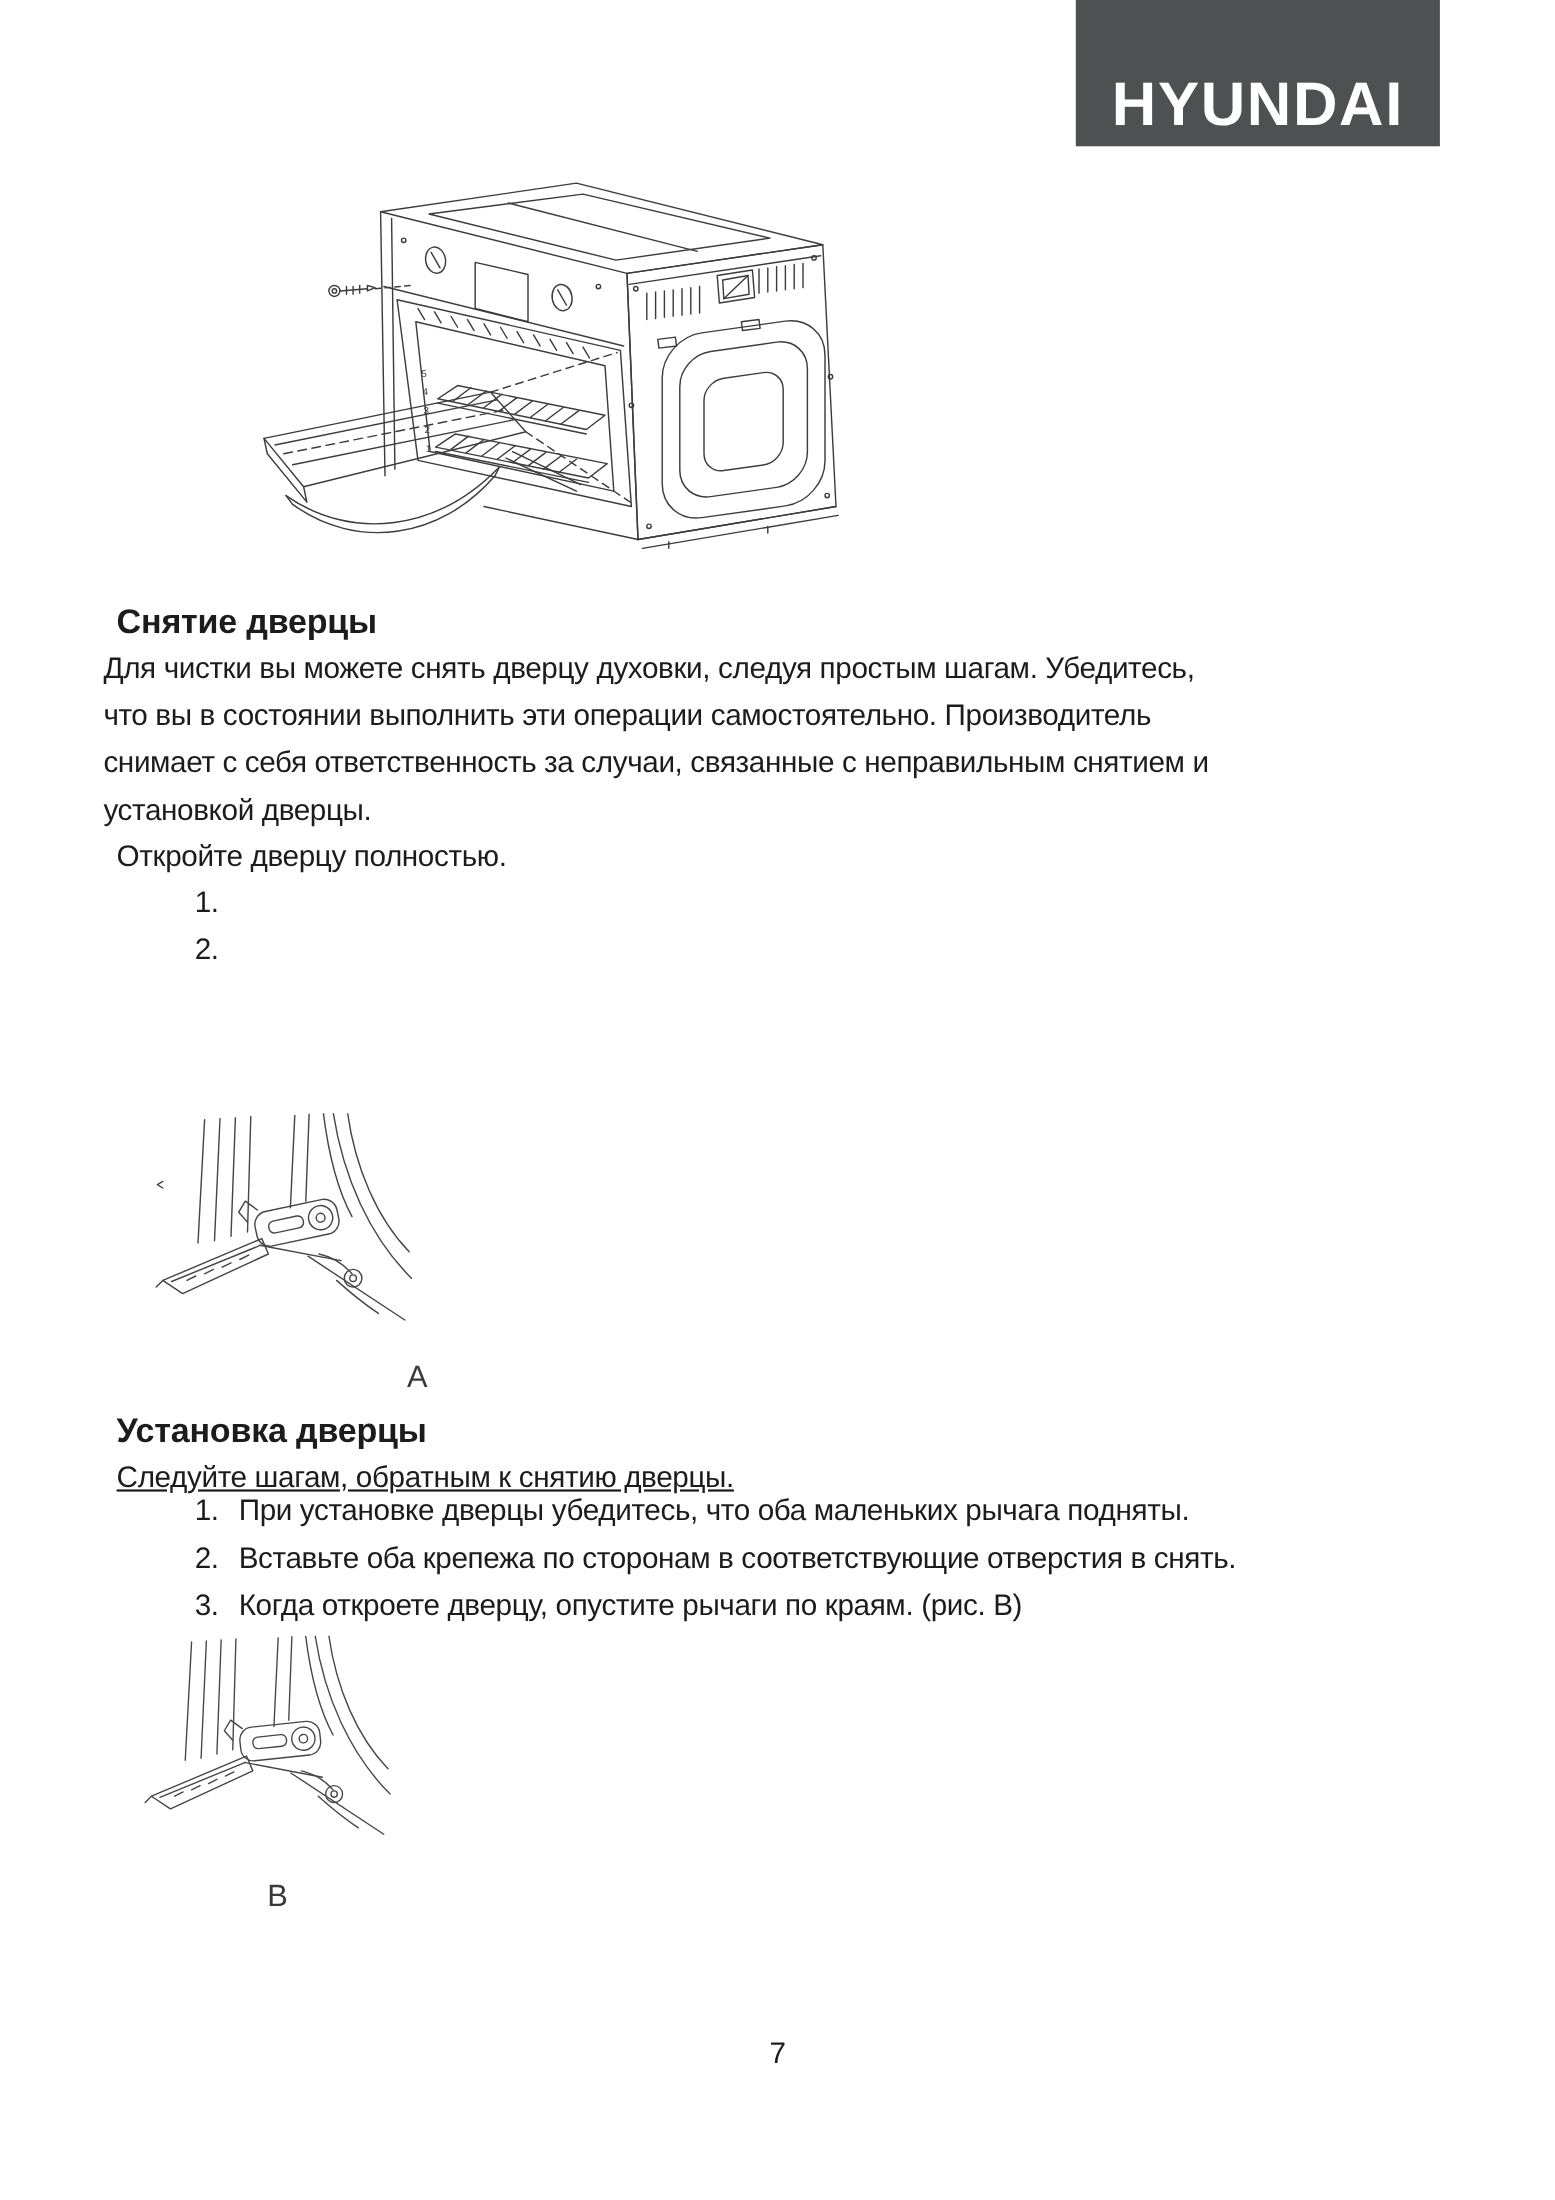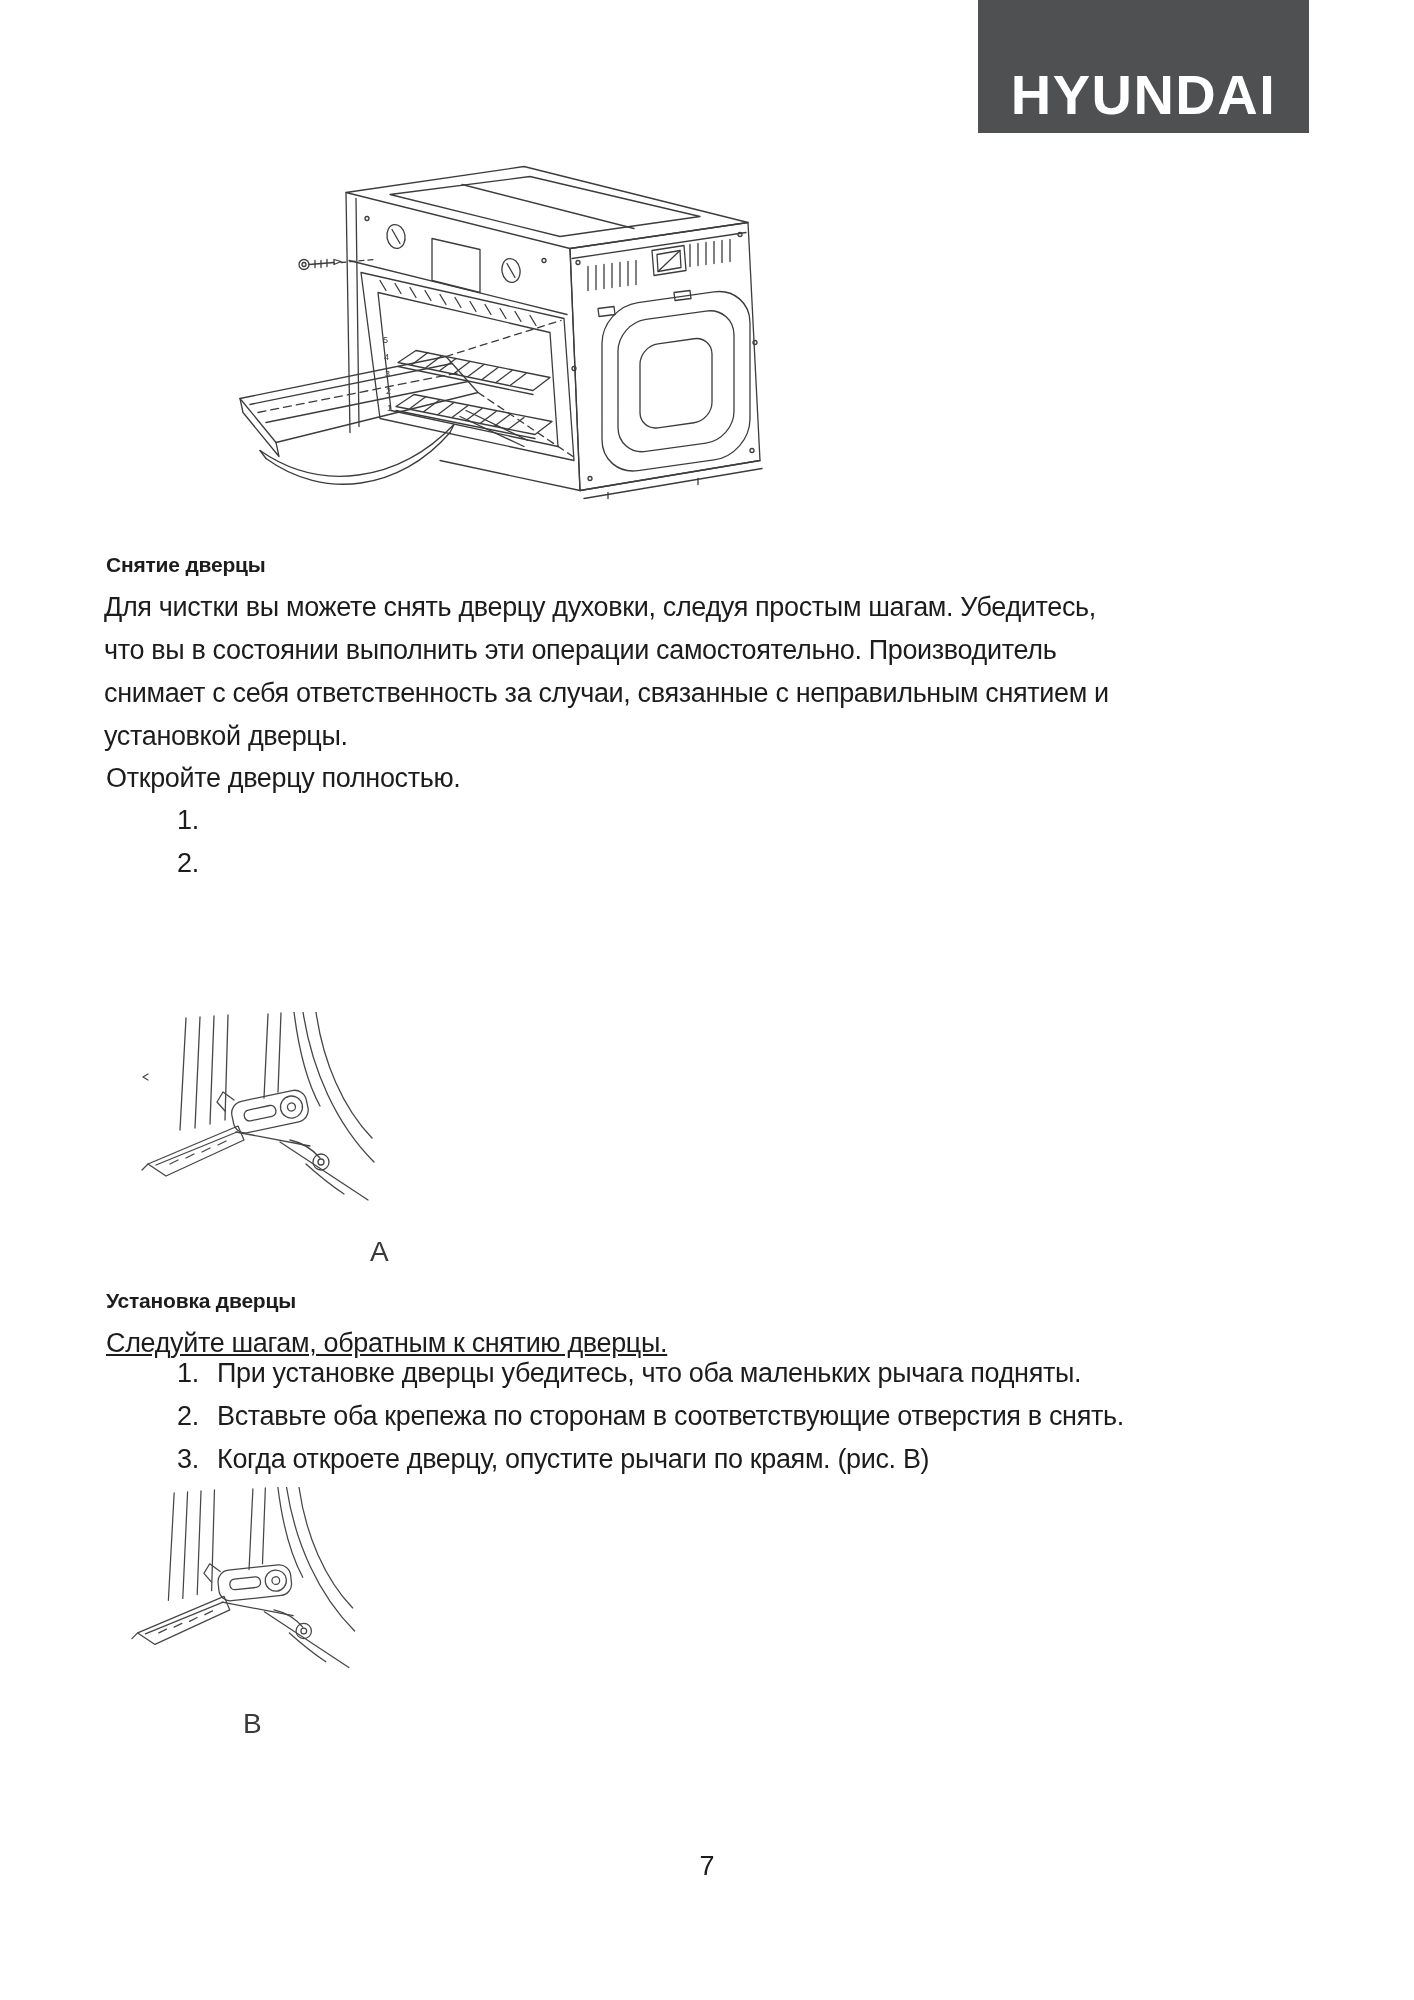--- a/index.html
+++ b/index.html
@@ -16,25 +16,25 @@
   
   .fig-oven{left:228px;top:158px;width:540px;height:345px;}
   .fig-hinge-a{left:140px;top:1012px;width:250px;height:200px;}
   .fig-hinge-b{left:125px;top:1487px;width:250px;height:192px;}
   figure{margin:0;}
   svg{display:block;width:100%;height:100%;}
   .fig-label{font-size:28px;color:#3a3a3a;line-height:1;}
   .label-a{left:370px;top:1238px;}
   .label-b{left:243px;top:1710px;}
   
-  h2{margin:0;font-size:21px;font-weight:bold;line-height:38px;letter-spacing:-0.2px;}
+  h2{margin:0;font-size:31px;font-weight:bold;line-height:38px;letter-spacing:-0.2px;}
   .h-removal{left:106px;top:546px;}
   .h-install{left:106px;top:1282px;}
   .body-text{font-size:27px;line-height:43px;letter-spacing:-0.35px;white-space:pre;}
-  .para{left:104px;top:586px;}
+  .para{left:94px;top:586px;}
   .note{left:106px;top:757px;}
   ol.steps{left:106px;margin:0;padding:0;list-style:none;}
   .steps-removal{top:799px;}
   .steps-install{top:1352px;}
   .step{display:flex;}
   .step .num{flex:none;display:inline-block;width:40px;margin-left:71px;}
   .page-num{left:0;top:1851px;width:100%;text-align:center;font-size:27px;}
 </style>
 </head>
 <body>

